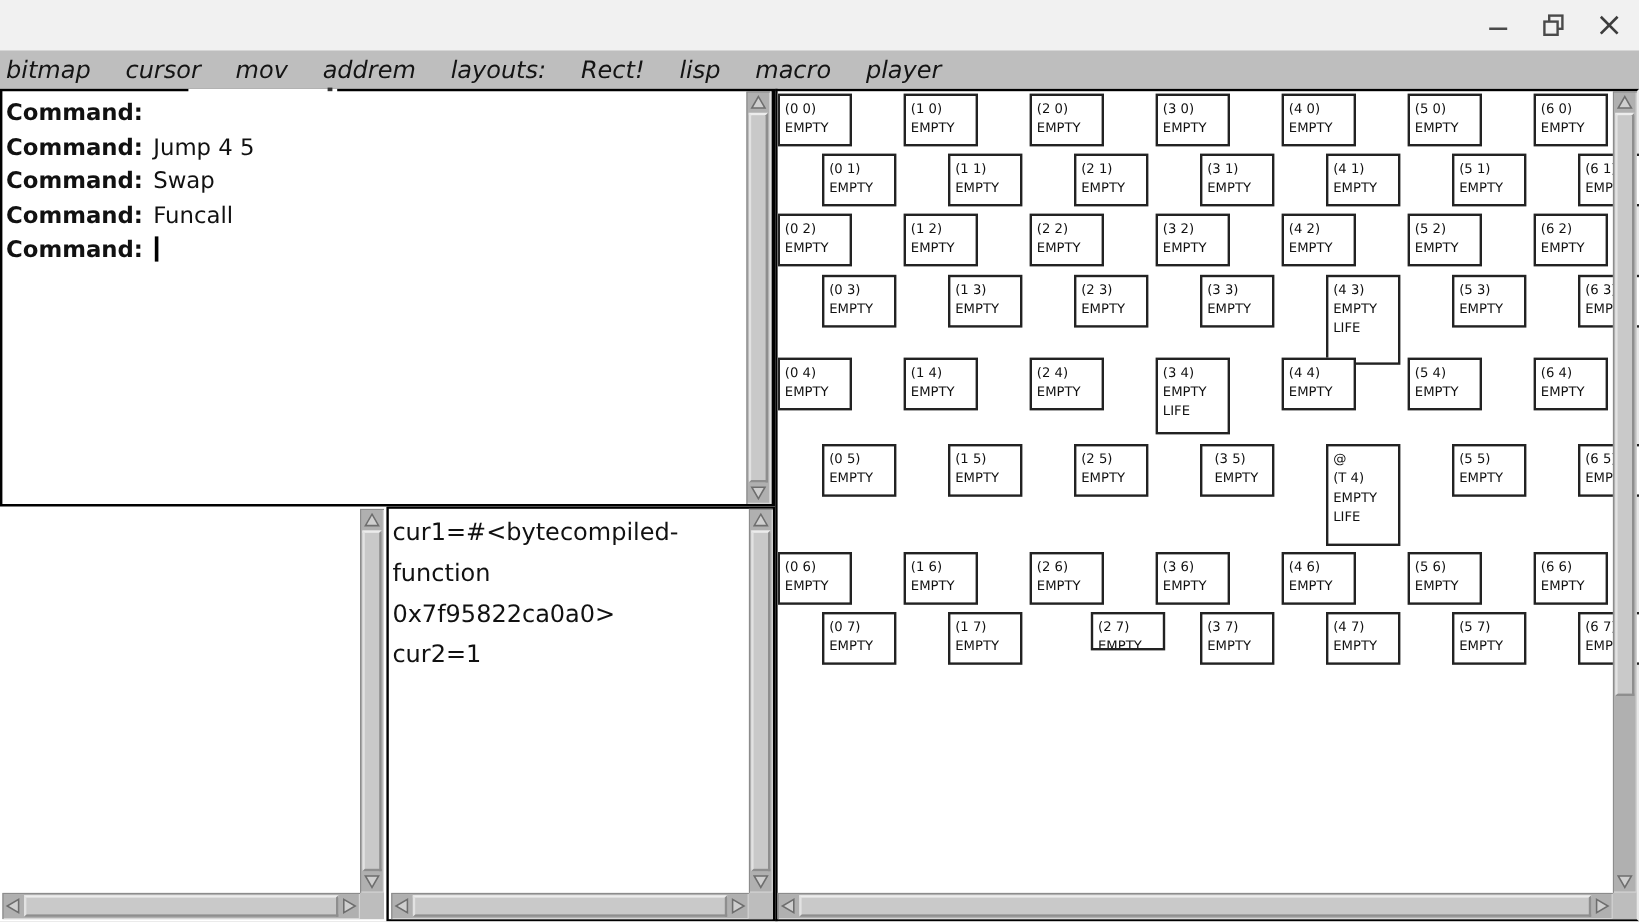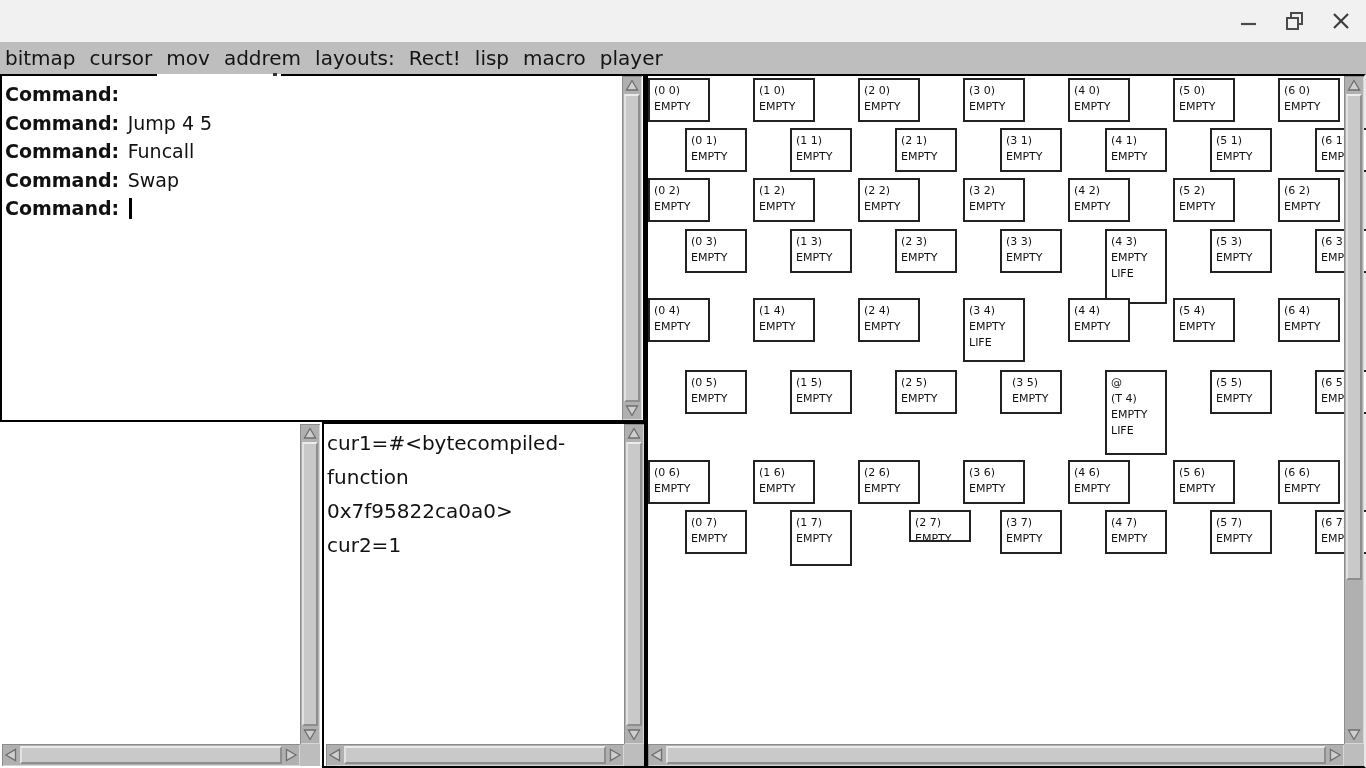--- a/index.html
+++ b/index.html
@@ -4,22 +4,22 @@
 <style>
   html,body{margin:0;padding:0;background:#ddd;}
   .screen{position:relative;width:1366px;height:768px;overflow:hidden;background:#fff;
           font-family:"DejaVu Sans",sans-serif;color:#111;}
   
   .titlebar{position:absolute;left:0;top:0;width:1366px;height:42px;background:#f1f1f1;
             display:flex;align-items:center;justify-content:flex-end;}
   .win-controls{display:flex;align-items:center;gap:24px;padding-right:14px;}
   .win-btn{width:22px;height:22px;display:flex;align-items:center;justify-content:center;cursor:default;}
   .menubar{position:absolute;left:0;top:42px;width:1366px;height:32px;background:#bebebe;
-           display:flex;align-items:center;gap:14px;padding-left:5px;box-sizing:border-box;
-           font-size:20px;color:#141414;}
+           display:flex;align-items:center;gap:29px;padding-left:5px;box-sizing:border-box;
+           font-size:20px;color:#141414;font-style:italic;}
   .menu-item{white-space:pre;}
   
   .panel{position:absolute;background:#fff;border:2px solid #000;box-sizing:border-box;}
   .command-panel{left:0;top:74px;width:646px;height:348px;border-right-width:3px;}
   .status-panel{left:0;top:422px;width:322px;height:346px;}
   .vars-panel{left:322px;top:422px;width:324px;height:346px;}
   .grid-panel{left:646px;top:74px;width:720px;height:694px;border-right:2px solid #e8e8e8;}
   
   .cmd-lines{padding:4px 0 0 3px;font-size:19px;line-height:28.5px;}
   .cmd-label{font-weight:bold;}
@@ -82,22 +82,22 @@
       <span class="menu-item">Rect!</span>
       <span class="menu-item">lisp</span>
       <span class="menu-item">macro</span>
       <span class="menu-item">player</span>
     </div>
 
   <div class="panel command-panel">
     <div class="cmd-lines" id="command-lines">
         <div class="cmd-line"><span class="cmd-label">Command:</span></div>
         <div class="cmd-line"><span class="cmd-label">Command:</span><span class="cmd-args">Jump 4 5</span></div>
+        <div class="cmd-line"><span class="cmd-label">Command:</span><span class="cmd-args">Swap</span></div>
         <div class="cmd-line"><span class="cmd-label">Command:</span><span class="cmd-args">Funcall</span></div>
-        <div class="cmd-line"><span class="cmd-label">Command:</span><span class="cmd-args">Swap</span></div>
         <div class="cmd-line"><span class="cmd-label">Command:</span><span class="caret"></span></div>
       </div>
   </div>
 
 
   <div class="panel vars-panel">
     <div class="plain-lines" id="vars-lines">
         <div class="text-line">cur1=#&lt;bytecompiled-</div>
         <div class="text-line">function</div>
         <div class="text-line">0x7f95822ca0a0&gt;</div>
@@ -303,21 +303,21 @@
         <div class="cell-line">EMPTY</div>
       </div>
       <div class="grid-cell" style="left: 630px; top: 384px; height: 44px;">
         <div class="cell-line">(6 6)</div>
         <div class="cell-line">EMPTY</div>
       </div>
       <div class="grid-cell" style="left: 37px; top: 434px; height: 44px;">
         <div class="cell-line">(0 7)</div>
         <div class="cell-line">EMPTY</div>
       </div>
-      <div class="grid-cell" style="left: 142px; top: 434px; height: 56px;">
+      <div class="grid-cell" style="left: 142px; top: 434px; height: 44px;">
         <div class="cell-line">(1 7)</div>
         <div class="cell-line">EMPTY</div>
       </div>
       <div class="grid-cell" style="left: 261px; top: 434px; height: 32px;">
         <div class="cell-line">(2 7)</div>
         <div class="cell-line">EMPTY</div>
       </div>
       <div class="grid-cell" style="left: 352px; top: 434px; height: 44px;">
         <div class="cell-line">(3 7)</div>
         <div class="cell-line">EMPTY</div>

